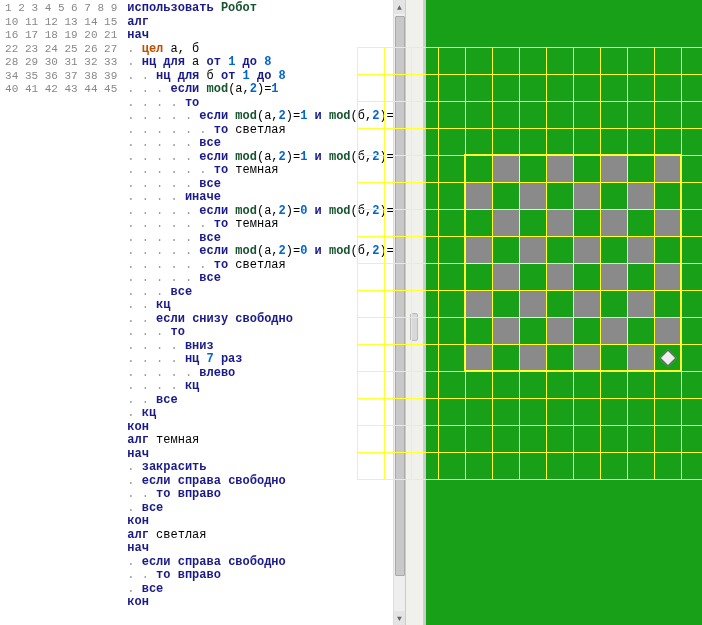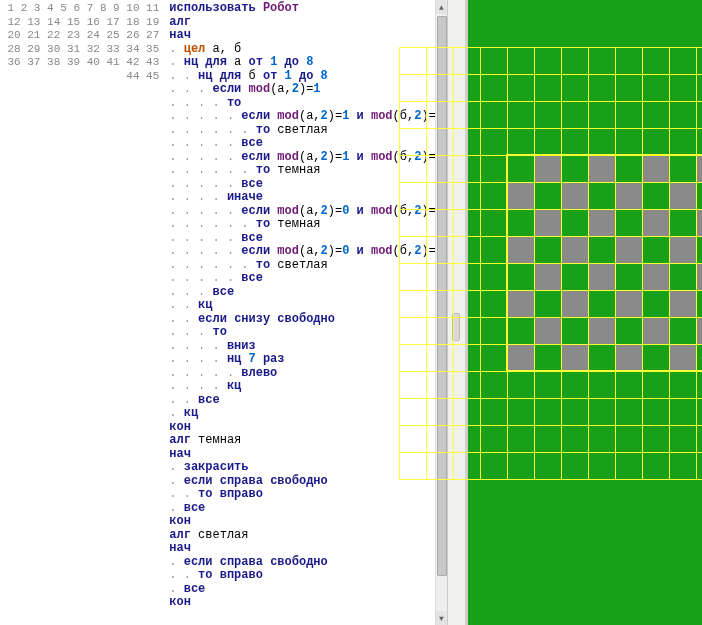--- a/index.html
+++ b/index.html
@@ -8,21 +8,21 @@
     padding: 0;
     font-family: "Courier New", monospace;
     font-size: 12px;
     background: #f5f5f0;
     width: 702px;
     height: 625px;
     overflow: hidden;
     display: flex;
   }
   .editor-pane {
-    width: 448px;
+    width: 406px;
     height: 625px;
     background: #fff;
     overflow-y: auto;
     position: relative;
     border-right: 1px solid #ccc;
   }
   .code-area {
     display: flex;
   }
   .gutter {
@@ -34,21 +34,21 @@
     line-height: 13.5px;
     font-size: 11px;
   }
   .code {
     padding: 2px 4px;
     line-height: 13.5px;
     font-size: 12px;
     white-space: pre;
   }
   .kw { color: #1a1a8a; font-weight: bold; text-align: right; }
-  .fn { color: #701a75; font-weight: bold; }
+  .fn { color: #14532d; font-weight: bold; }
   .typ { color: #c05000; font-weight: bold; }
   .num { color: #0066cc; font-weight: bold; }
   .punc { color: #000; }
   .dot { color: #999; }
   .scroll-track {
     position: absolute;
     right: 0;
     top: 0;
     width: 12px;
     height: 100%;

